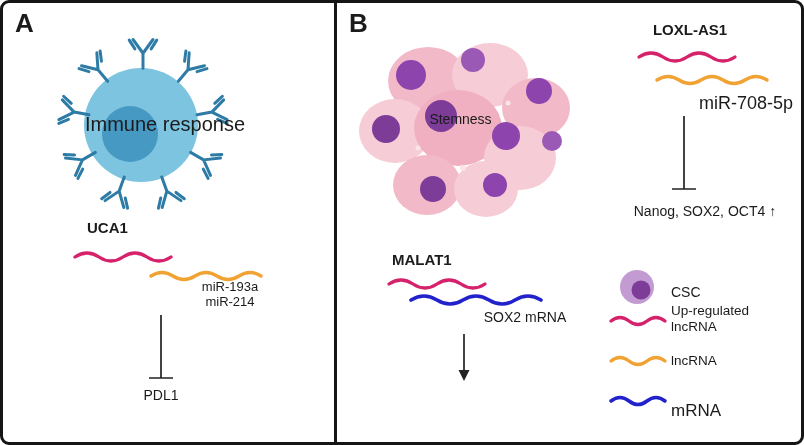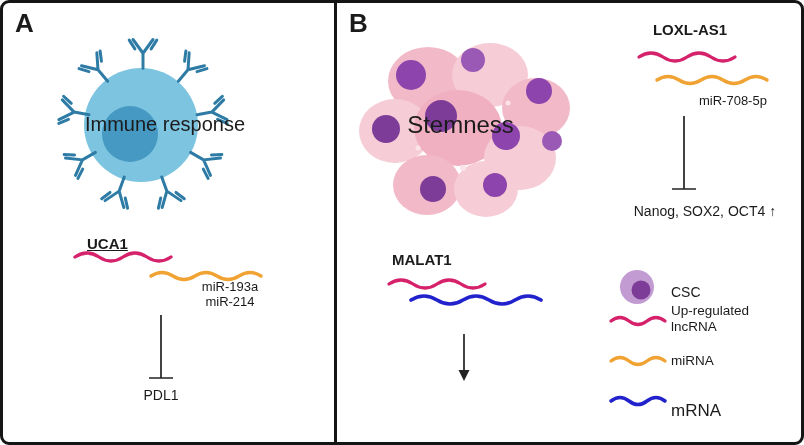--- a/index.html
+++ b/index.html
@@ -109,36 +109,37 @@
     <path d="M608,358 q9,-7 18,0 t18,0 t18,0" fill="none" stroke-width="3.3" stroke-linecap="round" stroke="#f0a232"></path>
     <path d="M608,398 q9,-7 18,0 t18,0 t18,0" fill="none" stroke-width="3.6" stroke-linecap="round" stroke="#2222cc"></path>
   </svg>
 
   <div class="legend-box" style="z-index:-1;"></div>
 
   <div class="divider"></div>
 
   <div class="t panel-label" style="left:12px;top:5px;">A</div>
   <div class="t center" style="left:32px;top:110px;width:260px;font-size:20px;">Immune response</div>
-  <div class="t b" style="left:84px;top:232px;font-size:15px;text-decoration:underline;">UCA1</div>
+  <div class="t b" style="left:84px;top:216px;font-size:15px;">UCA1</div>
   <div class="t center" style="left:186px;top:276px;width:82px;font-size:13px;">
     <div>miR-193a</div>
     <div>miR-214</div>
   </div>
   <div class="t center" style="left:118px;top:384px;width:80px;font-size:14px;">PDL1</div>
 
   <div class="t panel-label" style="left:346px;top:5px;">B</div>
-  <div class="t center" style="left:400px;top:108px;width:115px;font-size:24px;">Stemness</div>
+  <div class="t center" style="left:400px;top:108px;width:115px;font-size:14px;">Stemness</div>
 
   <div class="t b center" style="left:628px;top:18px;width:118px;font-size:15px;">LOXL-AS1</div>
-  <div class="t" style="left:696px;top:90px;font-size:13px;white-space:nowrap;">miR-708-5p</div>
+  <div class="t" style="left:696px;top:90px;font-size:18px;white-space:nowrap;">miR-708-5p</div>
   <div class="t center" style="left:606px;top:200px;width:192px;font-size:14px;white-space:nowrap;">
     <span>Nanog, SOX2, OCT4</span><span class="arrow-up">↑</span>
   </div>
 
   <div class="t b" style="left:389px;top:248px;font-size:15px;">MALAT1</div>
+  <div class="t center" style="left:462px;top:306px;width:120px;font-size:14px;">SOX2 mRNA</div>
 
   <div class="t" style="left:668px;top:275px;font-size:14px;margin-top:6px;">CSC</div>
   <div class="t" style="left:668px;top:300px;width:112px;font-size:13.5px;">Up-regulated lncRNA</div>
-  <div class="t" style="left:668px;top:350px;font-size:13.5px;">miRNA</div>
+  <div class="t" style="left:668px;top:350px;font-size:13.5px;">lncRNA</div>
   <div class="t" style="left:668px;top:390px;font-size:17px;margin-top:8px;">mRNA</div>
 
 </div>
 
 </body></html>

